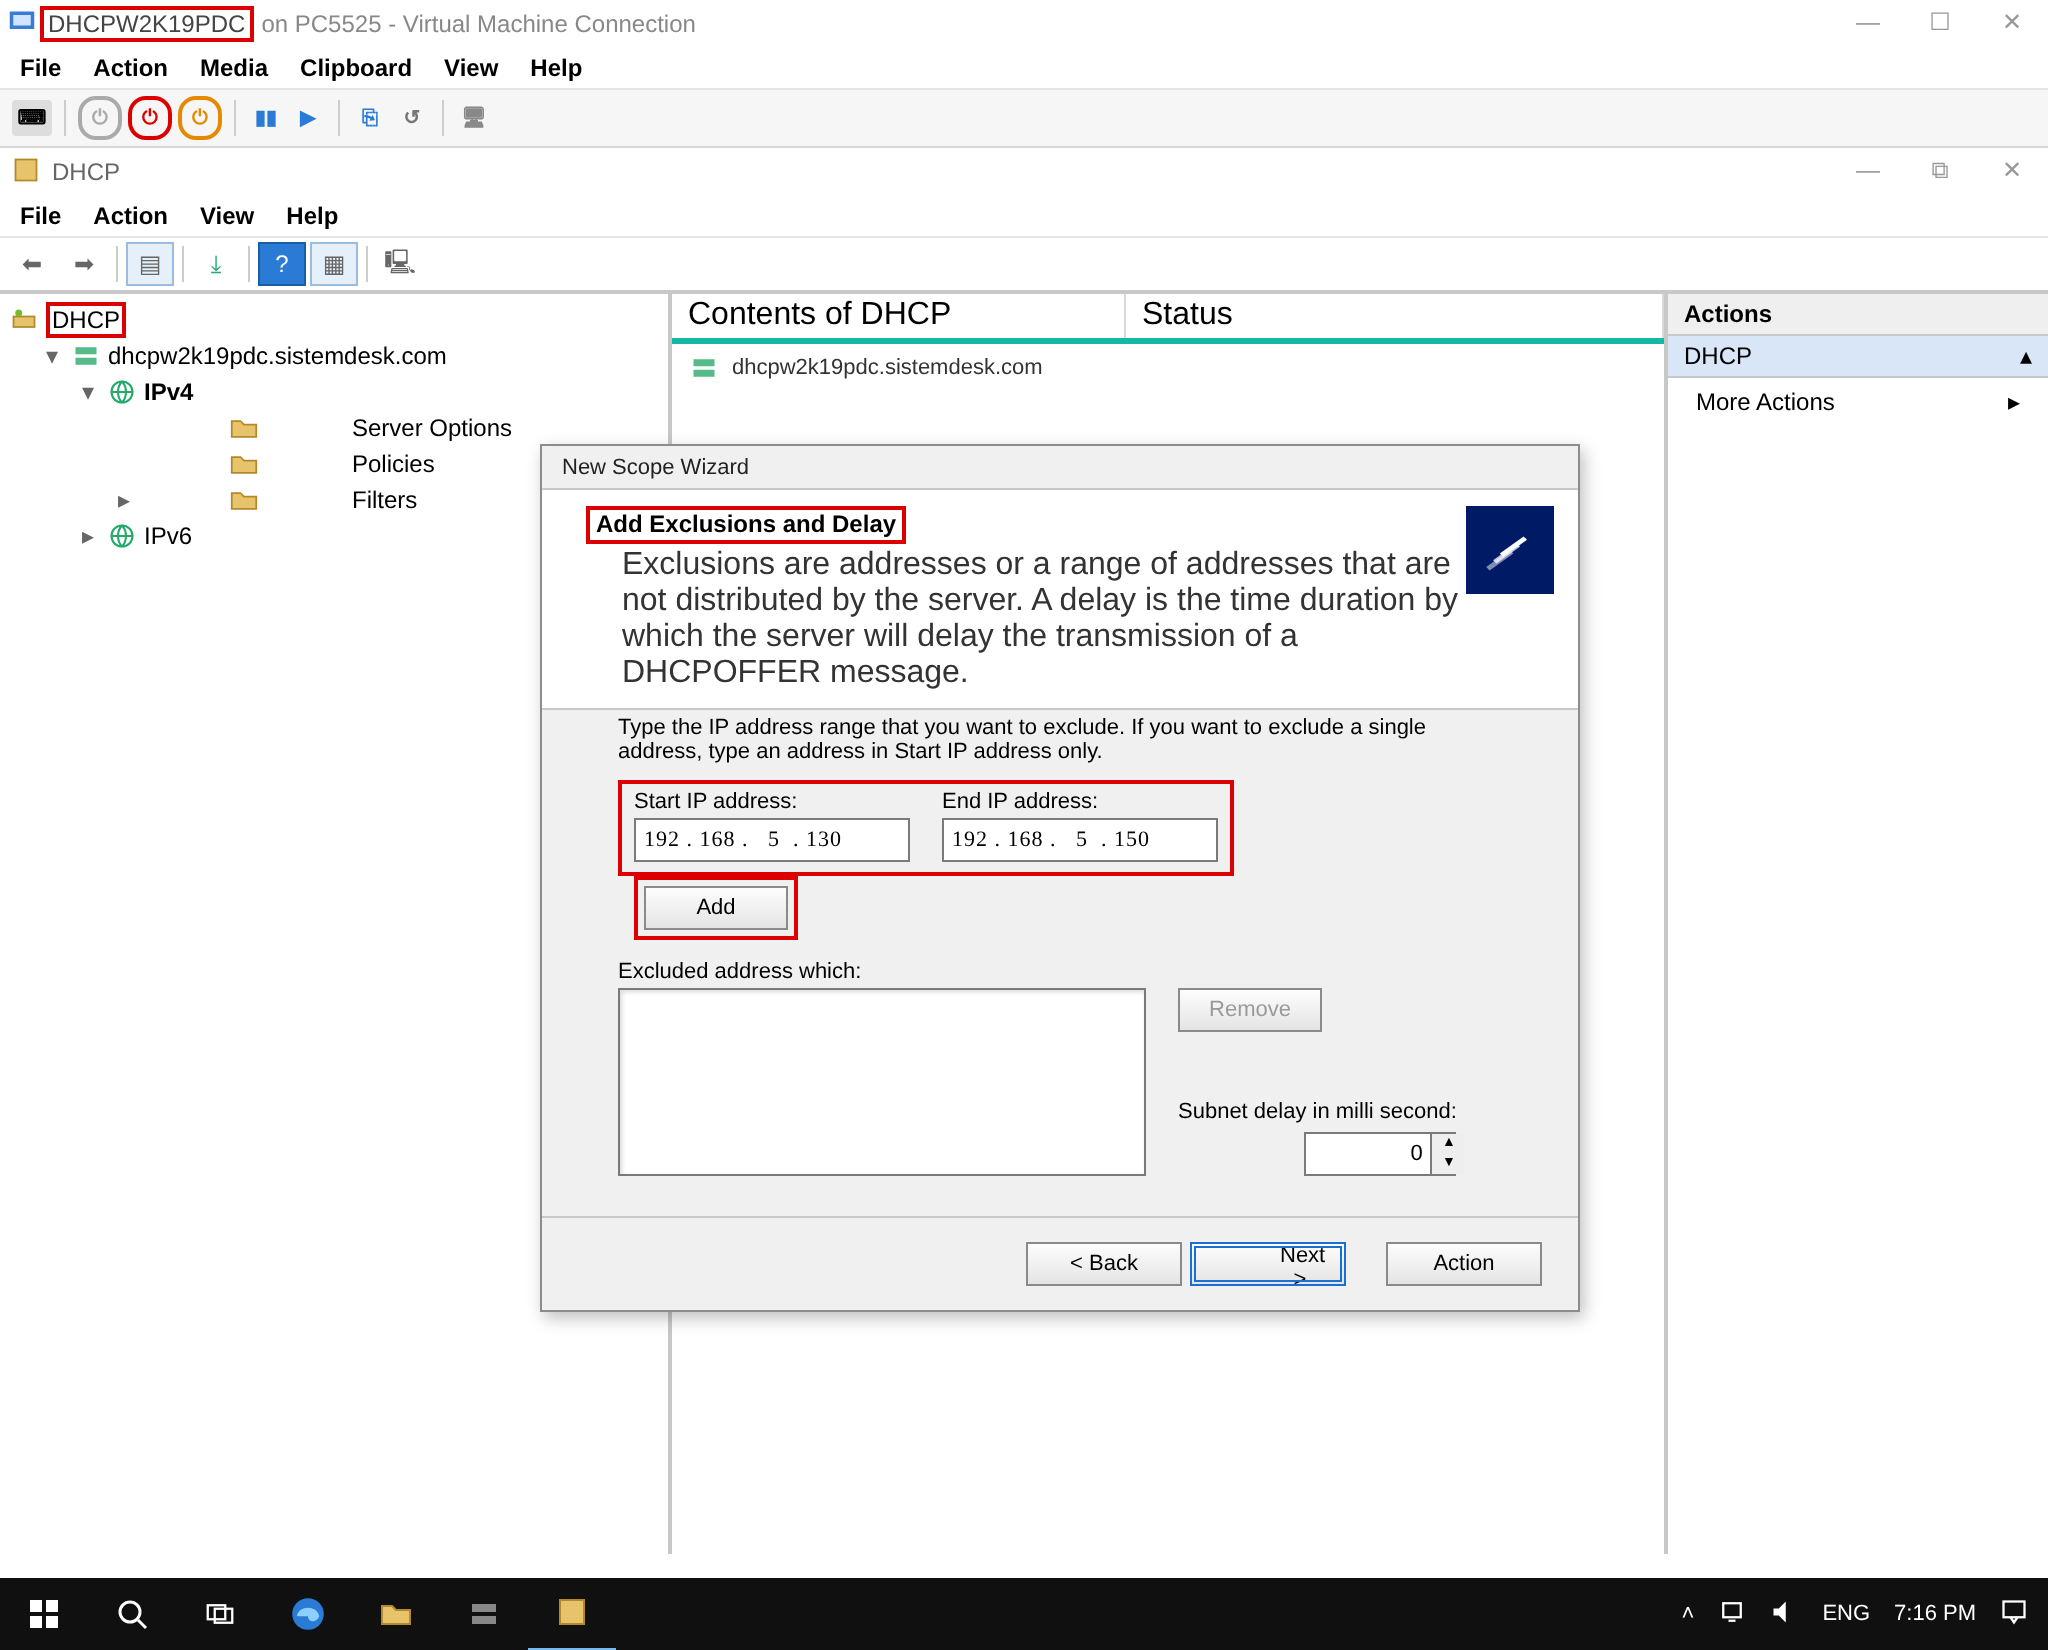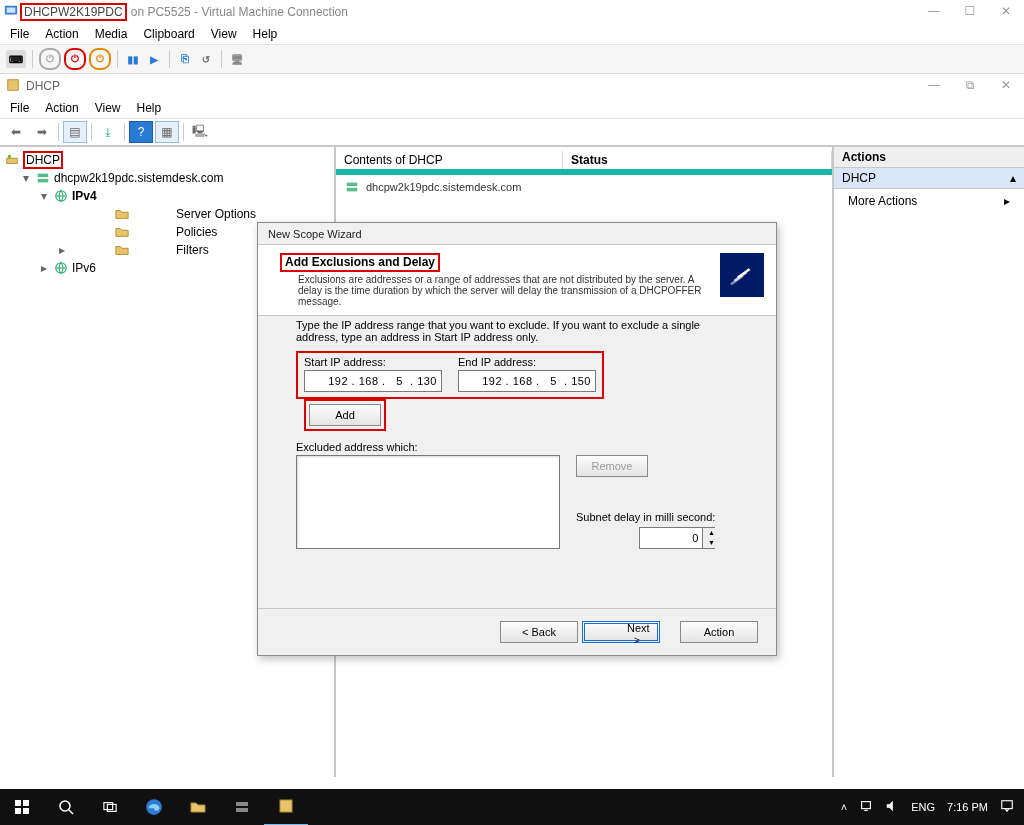--- a/index.html
+++ b/index.html
@@ -22,21 +22,21 @@
   .vmc-title .txt { margin-left: 4px; }
   .vmc-title .hl-box {
     border: 2px solid #d00; padding: 0 2px; color: #444; font-size: 12px;
     background: #fff;
   }
   .vmc-title .wbtns { margin-left: auto; display: flex; }
   .vmc-title .wbtn { width: 36px; height: 22px; text-align: center; line-height: 20px; color: #999; }
 
   .vmc-menu, .dhcp-menu {
     display: flex; gap: 16px; padding: 3px 10px; color: #000;
-    border-bottom: 1px solid #e5e5e5; background: #fff;
+    border-bottom: 1px solid #e5e5e5; background: #fff; font-weight: bold;
   }
   .vmc-menu span, .dhcp-menu span { cursor: default; }
 
   .vmc-toolbar {
     display: flex; align-items: center; gap: 3px; padding: 3px 6px;
     border-bottom: 1px solid #d8d8d8; background: #f6f6f6;
   }
   .tb-ico {
     width: 18px; height: 18px; border-radius: 9px;
     display: inline-flex; align-items: center; justify-content: center;
@@ -73,22 +73,22 @@
     overflow: hidden; background: #fff;
   }
   .content-pane {
     flex: 1; border-right: 2px solid #c8c8c8; background: #fff;
   }
   .actions-pane {
     width: 190px; background: #fff;
   }
 
   .content-header {
-    display: flex; height: 22px; align-items: flex-end;
-    border-bottom: 6px solid #14b8a6; font-size: 12px;
+    display: flex; height: 22px; align-items: center;
+    border-bottom: 3px solid #14b8a6; font-size: 16px;
   }
   .content-header .col {
     padding: 2px 8px; border-right: 1px solid #d8d8d8;
   }
   .content-row {
     display: flex; align-items: center; gap: 6px; padding: 4px 8px;
     font-size: 11px; color: #333;
   }
 
   
@@ -108,52 +108,52 @@
   .actions-group-title {
     background: #d9e6f7; padding: 3px 8px; display: flex; justify-content: space-between;
     border-bottom: 1px solid #c8c8c8;
   }
   .actions-item {
     padding: 5px 14px; display: flex; justify-content: space-between;
   }
 
   
   .wizard {
-    position: absolute; left: 257px; top: 222px; width: 518px; height: 432px;
+    position: absolute; left: 270px; top: 222px; width: 518px; height: 432px;
     background: #f0f0f0; border: 1px solid #8c8c8c;
     box-shadow: 2px 3px 8px rgba(0,0,0,0.25);
     font-size: 11px; color: #000;
   }
   .wizard-cap {
     padding: 5px 10px 4px 10px; font-size: 11px; color: #222;
   }
   .wizard-head {
     background: #fff; border-top: 1px solid #c8c8c8; border-bottom: 1px solid #c8c8c8;
     padding: 8px 12px 8px 22px; display: flex; 
   }
   .wizard-head-txt { flex: 1; }
   .wizard-head-title {
     font-weight: bold; font-size: 12px; display: inline-block;
     border: 2px solid #d00; padding: 0 3px 1px 3px;
   }
-  .wizard-head-desc { font-size: 10px; color: #333; margin-top: 2px; padding-left: 18px; }
+  .wizard-head-desc { font-size: 16px; color: #333; margin-top: 2px; padding-left: 18px; }
   .wizard-head-ico {
     width: 44px; height: 44px; background: #001a66;
     display: flex; align-items: center; justify-content: center; color: #fff;
   }
   .wizard-body { padding: 3px 38px 0 38px; }
   .wizard-body p { margin: 0 0 8px 0; }
 
   .ip-group-hl { border: 2px solid #d00; padding: 3px 6px 5px 6px; display: inline-block; }
   .ip-group-row { display: flex; gap: 16px; align-items: flex-end; }
   .ip-col { display: flex; flex-direction: column; gap: 2px; }
   .ip-input {
     width: 128px; height: 18px; border: 1px solid #7a7a7a;
-    font-family: Liberation Sans, sans-serif; font-size: 11px; padding: 1px 4px;
-    letter-spacing: 0.5px; text-align: right; background:#fff;
+    font-family: Liberation Serif, serif; font-size: 11px; padding: 1px 4px;
+    letter-spacing: 0.5px; text-align: left; background:#fff;
   }
 
   .btn {
     height: 22px; border: 1px solid #8a8a8a;
     background: linear-gradient(#fdfdfd,#e4e4e4);
     font-size: 11px; padding: 0 12px; cursor: default;
   }
   .btn[disabled] { color: #9a9a9a; }
   .btn.focus { border: 1px solid #1a6fd4; outline: 1px solid #1a6fd4; outline-offset: -3px; padding-left: 44px; }
 
@@ -344,21 +344,21 @@
             <path d="M2 8h12M8 2c3 3 3 9 0 12M8 2c-3 3-3 9 0 12"></path>
           </svg>
       </span>
       <span>IPv6</span>
     </div>
   </div>
 
   <div class="content-pane">
     <div class="content-header">
       <div class="col" style="width:210px;">Contents of DHCP</div>
-      <div class="col" style="flex:1;font-weight:bold;">Status</div>
+      <div class="col" style="flex:1;">Status</div>
     </div>
     <div class="content-row">
       <span class="t-ico">
         <svg viewBox="0 0 16 16" class="ico-svg server-ico">
             <rect x="2" y="3" width="12" height="4"></rect>
             <rect x="2" y="9" width="12" height="4"></rect>
           </svg>
       </span>
       <span>dhcpw2k19pdc.sistemdesk.com</span>
     </div>

